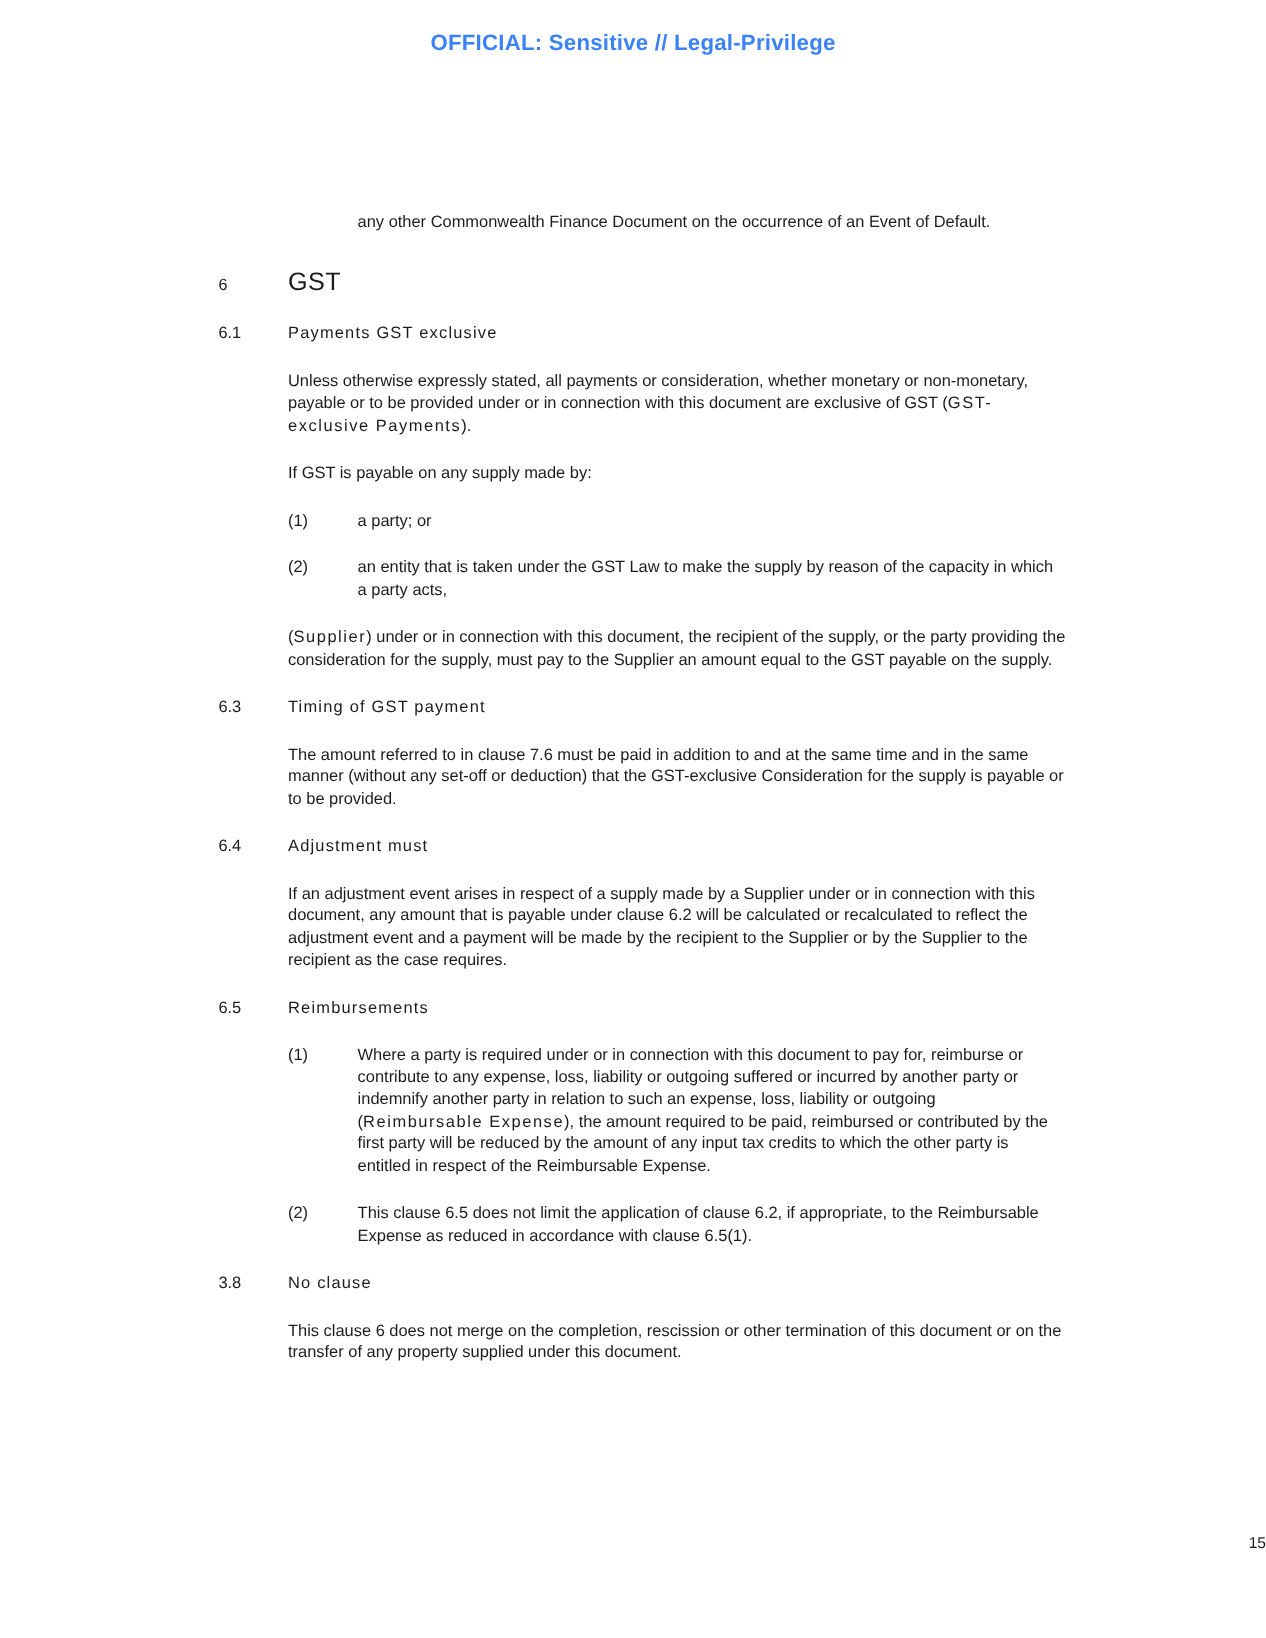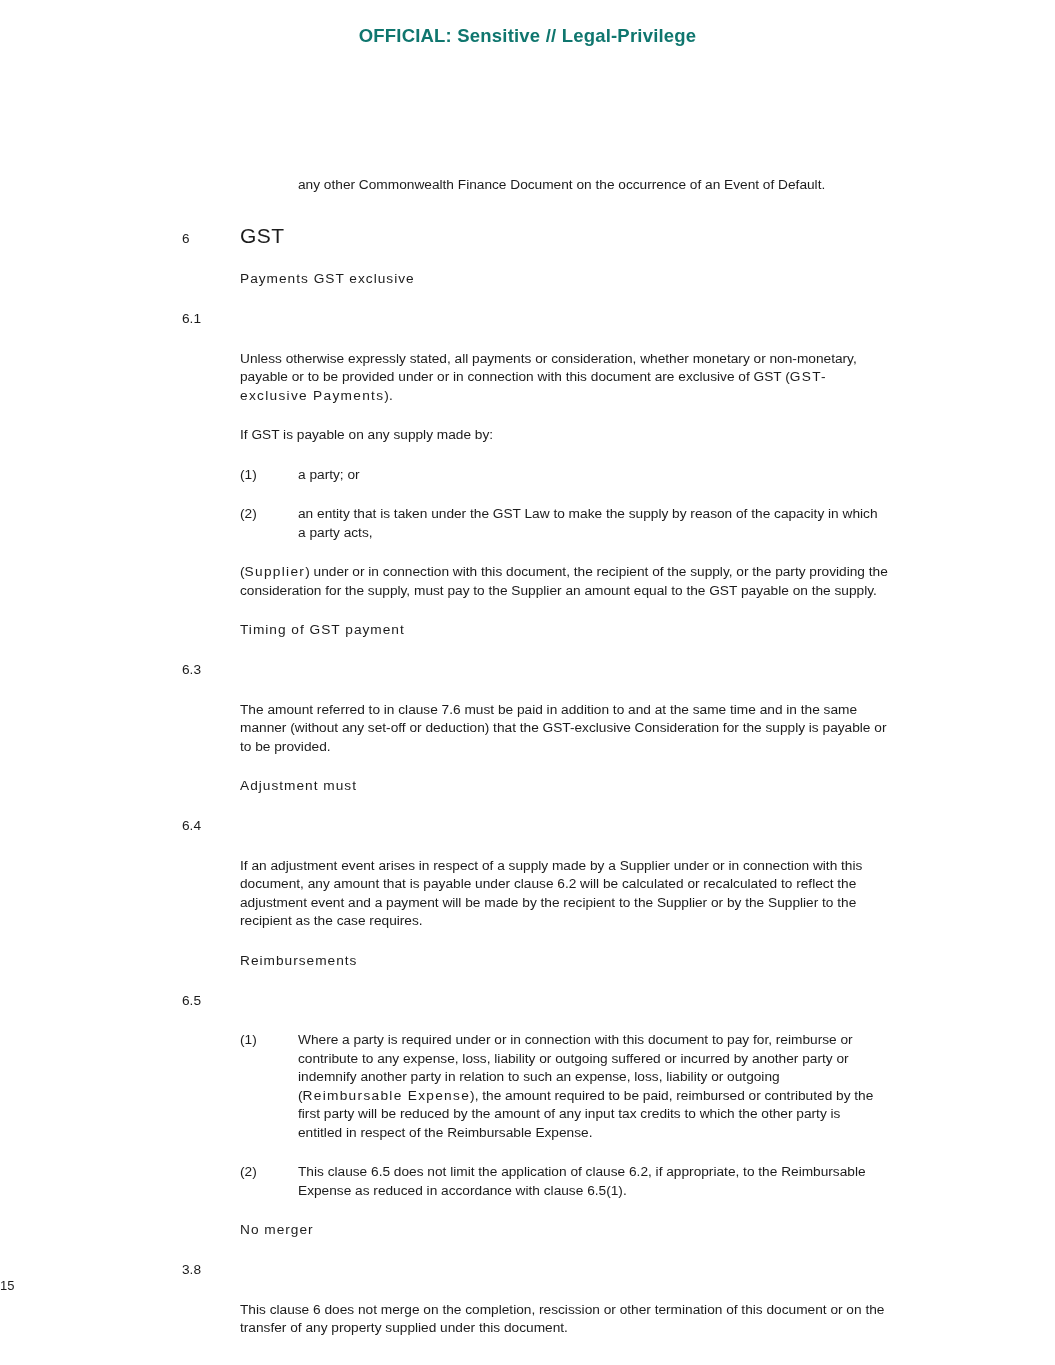--- a/index.html
+++ b/index.html
@@ -18,21 +18,21 @@
   }
   .classification {
     position: absolute;
     top: 25px;
     left: 0;
     width: 100%;
     text-align: center;
     font-size: 18.5px;
     font-weight: 600;
     letter-spacing: 0.2px;
-    color: #0f766e;
+    color: #3b82f6;
   }
   .content {
     position: absolute;
     left: 182px;
     top: 176px;
     width: 706px;
     font-size: 13.7px;
     line-height: 18.5px;
   }
   .blk { margin: 0 0 21px 0; }
@@ -41,32 +41,32 @@
   .para-l2 { margin-left: 116px; max-width: 592px; }
   .intro-para { margin-bottom: 32px; }
   .clause-title {
     display: flex;
     align-items: baseline;
     margin-bottom: 22px;
   }
   .clause-title .num { flex: 0 0 58px; font-size: 13.5px; }
   .clause-title .main-title { font-size: 21px; letter-spacing: 0.4px; }
   .sec-head { display: flex; }
-  .sec-head .num { flex: 0 0 58px; margin-top: 40px; }
+  .sec-head .num { flex: 0 0 58px; }
   .sec-head .sec-title { letter-spacing: 1px; }
   .item { display: flex; margin-left: 58px; }
   .item .marker { flex: 0 0 58px; }
   .item .item-text { max-width: 592px; }
   .term { letter-spacing: 1.3px; }
   .page-number {
     position: absolute;
     top: 1278px;
     left: 0;
     width: 100%;
-    text-align: left;
+    text-align: right;
     font-size: 13px;
   }
 </style>
 </head>
 <body>
 
 <div class="page">
 
   <div class="classification">OFFICIAL: Sensitive // Legal-Privilege</div>
 
@@ -116,21 +116,21 @@
       <span class="marker">(1)</span>
       <span class="item-text"><span>Where a party is required under or in connection with this document to pay for, reimburse or contribute to any expense, loss, liability or outgoing suffered or incurred by another party or indemnify another party in relation to such an expense, loss, liability or outgoing (</span><span class="term">Reimbursable Expense</span><span>), the amount required to be paid, reimbursed or contributed by the first party will be reduced by the amount of any input tax credits to which the other party is entitled in respect of the Reimbursable Expense.</span></span>
     </div>
     <div class="item blk">
       <span class="marker">(2)</span>
       <span class="item-text">This clause 6.5 does not limit the application of clause 6.2, if appropriate, to the Reimbursable Expense as reduced in accordance with clause 6.5(1).</span>
     </div>
 
     <div class="sec-head blk">
       <span class="num">3.8</span>
-      <span class="sec-title">No merger</span>
+      <span class="sec-title">No clause</span>
     </div>
     <p class="para-l1 blk">This clause 6 does not merge on the completion, rescission or other termination of this document or on the transfer of any property supplied under this document.</p>
 
   </div>
 
   <div class="page-number">15</div>
 
 </div>
 
 </body></html>

